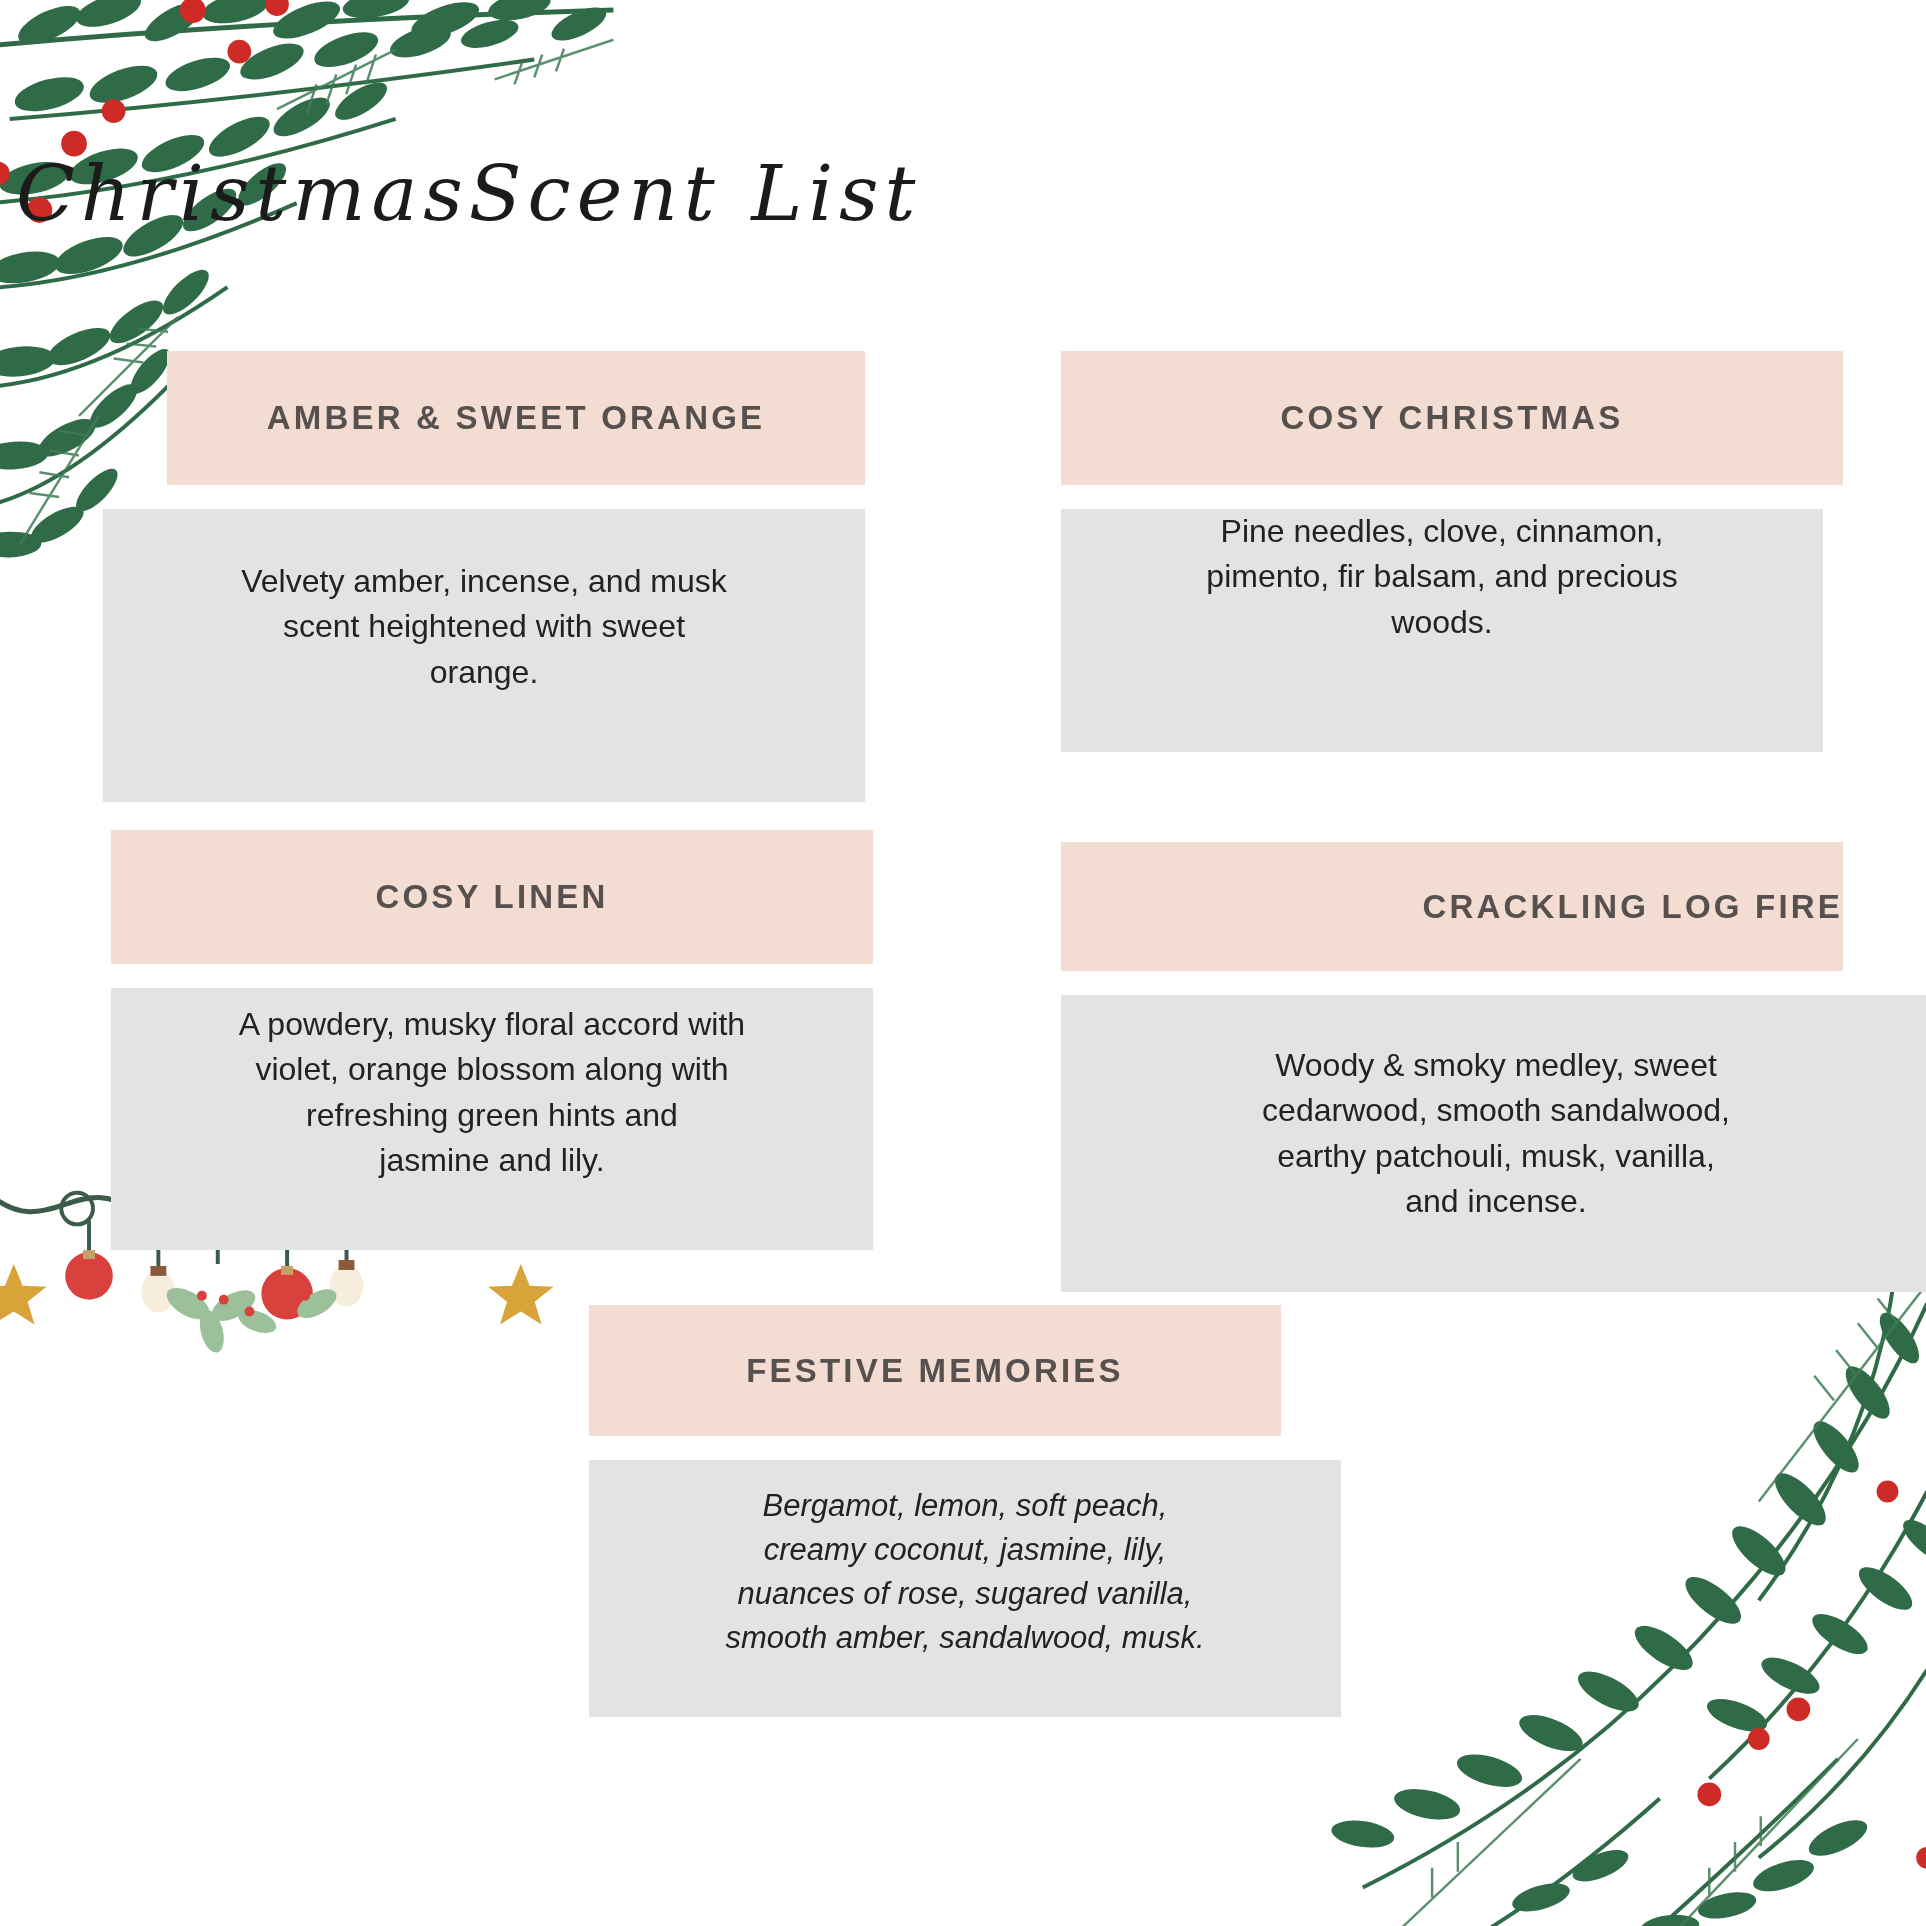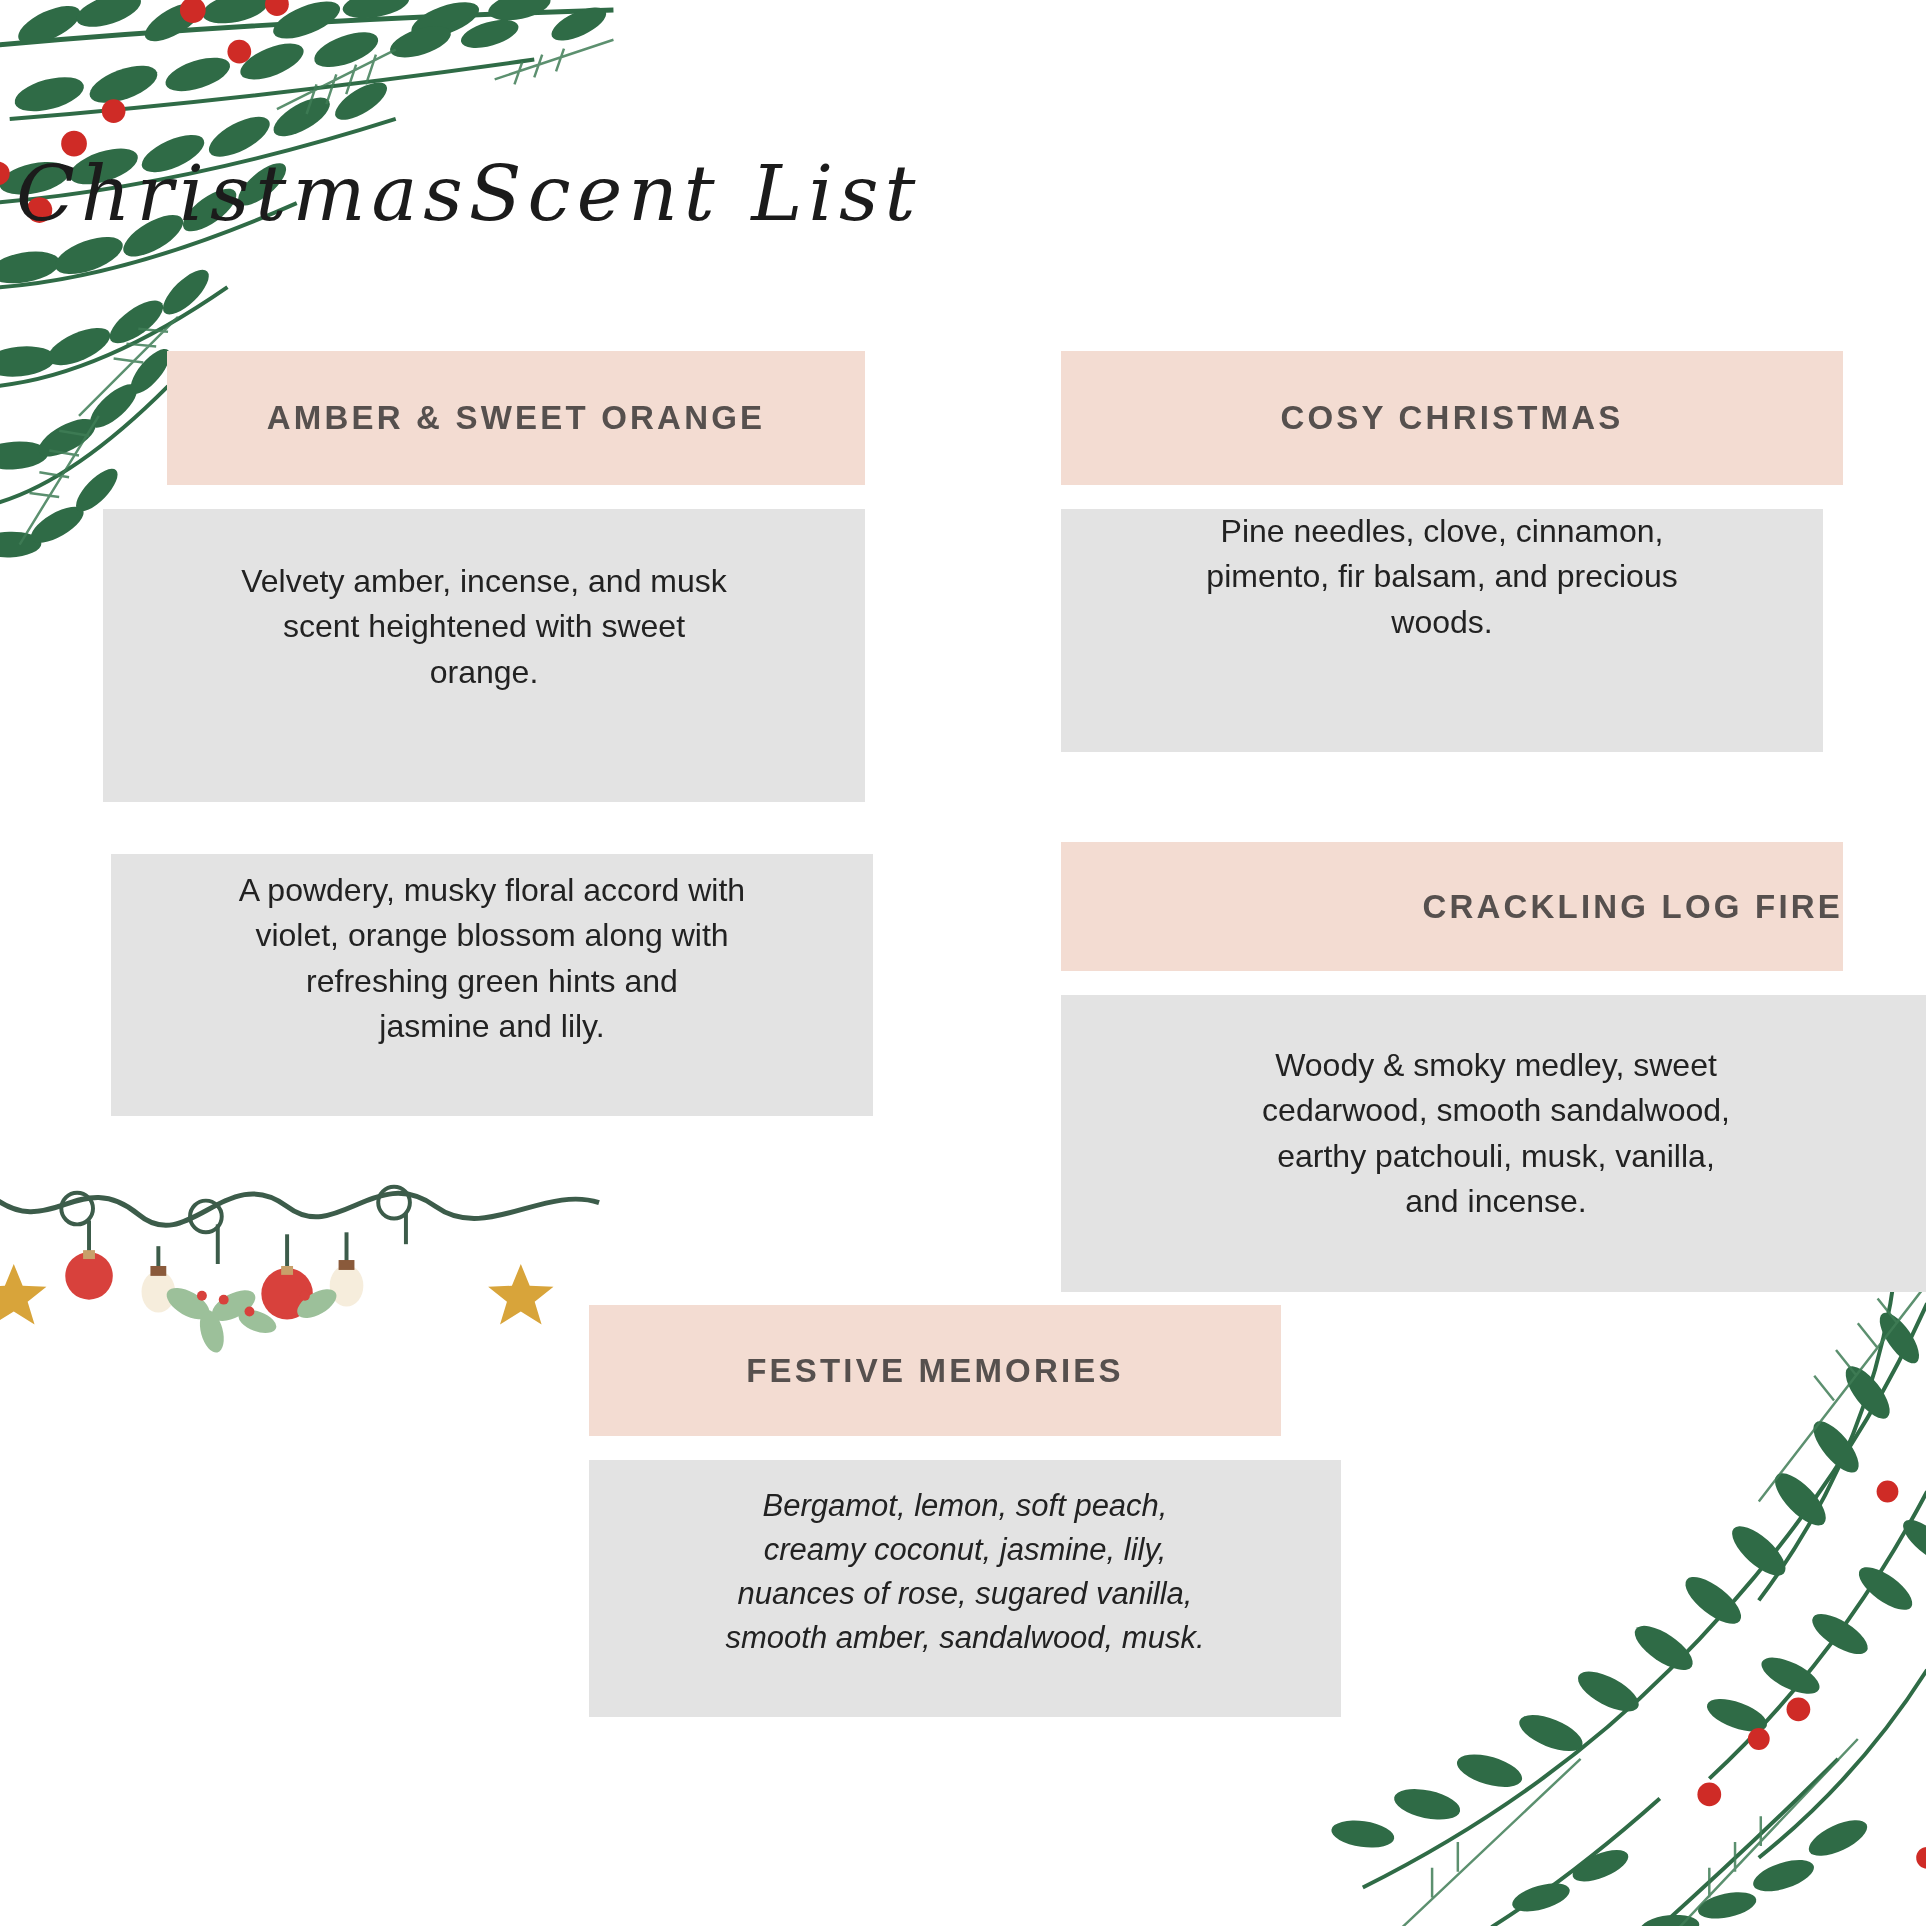--- a/index.html
+++ b/index.html
@@ -304,20 +304,23 @@
     <span>COSY CHRISTMAS</span>
   </div>
   <div class="card-body">
     <span>Pine needles, clove, cinnamon,
 pimento, fir balsam, and precious
 woods.</span>
   </div>
 </div>
 
 <div class="card" id="card-cosy-linen">
+  <div class="card-head">
+    <span>COSY LINEN</span>
+  </div>
   <div class="card-body">
     <span>A powdery, musky floral accord with
 violet, orange blossom along with
 refreshing green hints and
 jasmine and lily.</span>
   </div>
 </div>
 
 <div class="card" id="card-log-fire">
   <div class="card-head">

